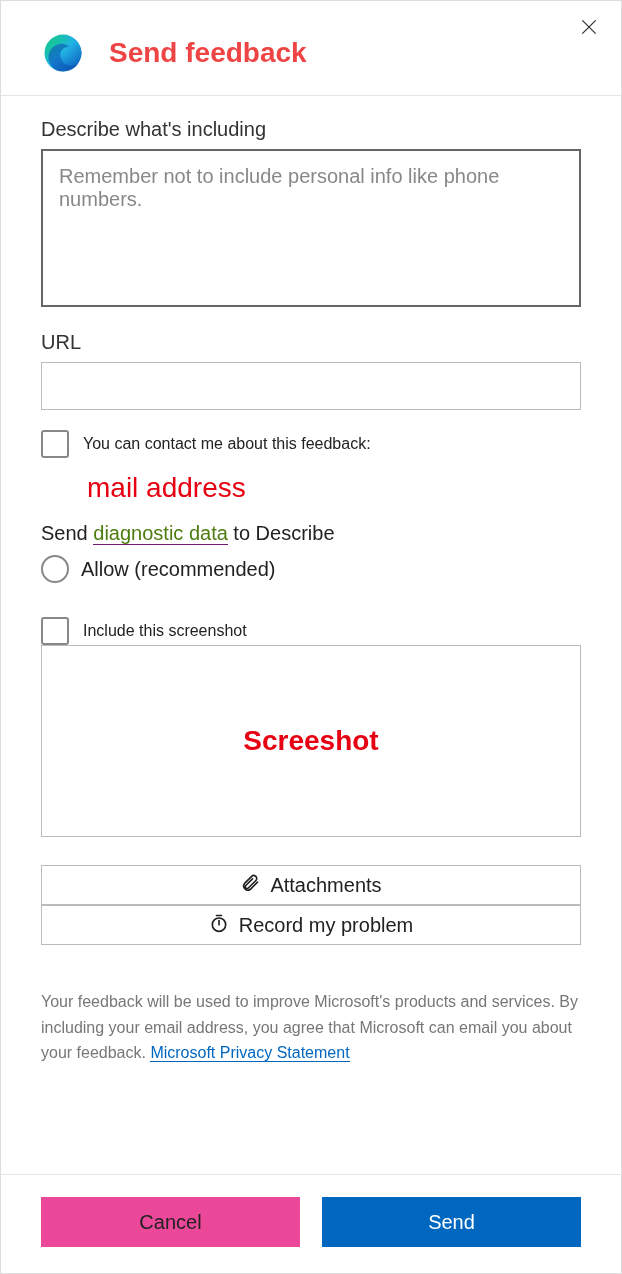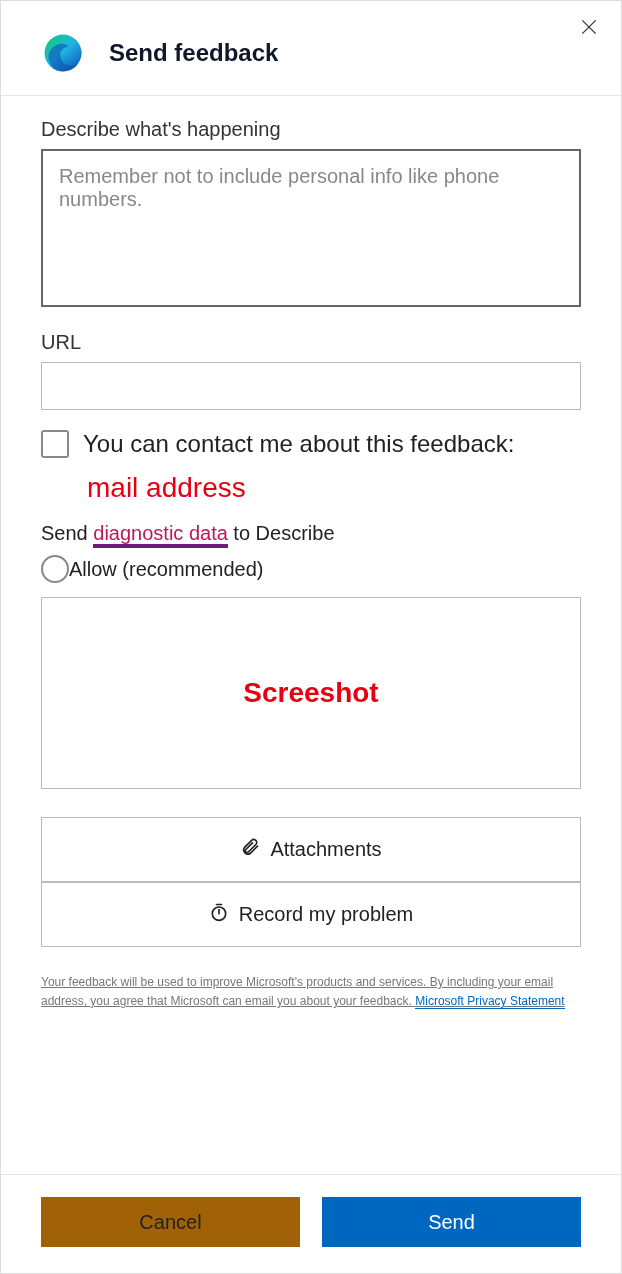--- a/index.html
+++ b/index.html
@@ -2,47 +2,47 @@
 <html><head>
 <meta charset="utf-8">
 <style>
   * { box-sizing: border-box; margin: 0; padding: 0; }
   html, body { width: 622px; height: 1274px; font-family: "Segoe UI", Arial, sans-serif; background: #fff; }
   .frame { width: 622px; height: 1274px; border: 1px solid #ddd; position: relative; display: flex; flex-direction: column; }
   .header { display: flex; align-items: center; padding: 30px 40px 20px 40px; position: relative; }
   .close { position: absolute; top: 16px; right: 22px; cursor: pointer; color: #444; }
   .close svg { width: 20px; height: 20px; stroke: #333; stroke-width: 1.5; }
   .logo { width: 44px; height: 44px; margin-right: 24px; }
-  .title { font-size: 24px; font-weight: 700; color: #0f172a; }
+  .title { font-size: 28px; font-weight: 700; color: #ef4444; }
   .divider { border-top: 1px solid #e5e5e5; width: 100%; }
   .body { padding: 22px 40px 0 40px; flex: 1; overflow: hidden; }
   .label { font-size: 20px; color: #333; margin-bottom: 8px; }
   .desc-box { width: 100%; height: 158px; border: 2px solid #666; padding: 14px 16px; font-size: 20px; color: #888; font-family: inherit; resize: none; outline: none; }
   .desc-box::placeholder { color: #888; }
   .url-box { width: 100%; height: 48px; border: 1px solid #bbb; padding: 0 12px; font-size: 18px; outline: none; }
   .section-gap { margin-top: 20px; }
   .row { display: flex; align-items: center; }
   .checkbox { width: 28px; height: 28px; border: 2px solid #888; border-radius: 3px; margin-right: 14px; flex-shrink:0; cursor:pointer; }
-  .chk-label { font-size: 24px; color: #222; }
+  .chk-label { font-size: 16px; color: #222; }
   .red-annot { color: #e60012; font-weight: 400; font-size: 28px; margin: 14px 0 18px 46px; }
   .diag-line { font-size: 20px; color:#222; margin-bottom: 10px; }
-  .diag-line a { color: #be185d; text-decoration: none; border-bottom: 4px solid #701a75; }
+  .diag-line a { color: #4d7c0f; text-decoration: none; border-bottom: 1px solid #701a75; }
   .radio-row { display:flex; gap: 48px; margin-top: 6px; align-items:center; }
-  .radio { display:flex; align-items:center; cursor:pointer; }
+  .radio { display:flex; align-items:center; gap: 12px; cursor:pointer; }
   .radio-circle { width: 28px; height: 28px; border: 2px solid #888; border-radius: 50%; }
   .radio-lbl { font-size: 20px; color:#222; }
-  .shot-box { width: 100%; height: 192px; border: 1px solid #bbb; margin-top: 14px; display:flex; align-items:center; justify-content:center; }
+  .shot-box { width: 100%; height: 192px; border: 1px solid #bbb; display:flex; align-items:center; justify-content:center; }
   .shot-text { color:#e60012; font-weight:700; font-size:28px; }
-  .action-btn { width:100%; height: 65px; border:1px solid #bbb; background:#fff; display:flex; align-items:center; justify-content:center; gap:10px; cursor:pointer; font-size:20px; color:#222; }
+  .action-btn { width:100%; height: 40px; border:1px solid #bbb; background:#fff; display:flex; align-items:center; justify-content:center; gap:10px; cursor:pointer; font-size:20px; color:#222; }
   .action-btn + .action-btn { }
-  .disclaimer { font-size: 12px; color:#777; margin-top: 26px; line-height: 1.6; text-decoration: underline; }
+  .disclaimer { font-size: 16px; color:#777; margin-top: 44px; line-height: 1.6; }
   .disclaimer a { color:#0067c0; text-decoration:none; border-bottom:1px solid #0067c0; }
   .footer { border-top:1px solid #e5e5e5; padding: 22px 40px 26px 40px; display:flex; gap: 22px; }
   .btn { flex:1; height: 50px; display:flex; align-items:center; justify-content:center; font-size:20px; cursor:pointer; border:none; }
-  .btn-cancel { background:#a16207; color:#222; }
+  .btn-cancel { background:#ec4899; color:#222; }
   .btn-send { background:#0067c0; color:#fff; }
   .icon-sm svg { width:20px; height:20px; }
 </style>
 </head>
 <body>
 
 <div class="frame">
 
   <div class="close">
     <svg viewBox="0 0 24 24">
@@ -66,21 +66,21 @@
       <path d="M50 92 C28 92 12 76 12 54 C12 34 28 16 52 16 C80 16 92 34 92 50 C92 62 84 68 74 68 C60 68 58 58 46 58 C34 58 26 68 28 80 C34 88 42 92 50 92 Z" fill="url(#g1)"></path>
       <path d="M50 92 C64 92 78 86 84 74 C80 78 72 80 64 78 C50 76 44 64 44 54 C44 44 52 36 64 36 C58 30 48 28 40 30 C24 34 14 50 18 68 C22 82 36 92 50 92 Z" fill="#0a4db3" fill-opacity="0.55"></path>
     </svg>
     <div class="title">Send feedback</div>
   </div>
 
   <div class="divider"></div>
 
   <div class="body">
 
-    <div class="label">Describe what's happening</div>
+    <div class="label">Describe what's including</div>
     <textarea class="desc-box" placeholder="Remember not to include personal info like phone numbers." style=""></textarea>
 
     <div class="label section-gap">URL</div>
     <input class="url-box" type="text" value="" style="">
 
     <div class="row section-gap">
       <div class="checkbox"></div>
       <div class="chk-label">You can contact me about this feedback:</div>
     </div>
     <div class="red-annot">mail address</div>
@@ -88,20 +88,24 @@
     <div class="diag-line">
       <span>Send </span><a href="#">diagnostic data</a><span> to Describe</span>
     </div>
     <div class="radio-row">
       <div class="radio">
         <div class="radio-circle"></div>
         <div class="radio-lbl">Allow (recommended)</div>
       </div>
     </div>
 
+    <div class="row section-gap" style="margin-top:34px">
+      <div class="checkbox"></div>
+      <div class="chk-label">Include this screenshot</div>
+    </div>
     <div class="shot-box">
       <div class="shot-text">Screeshot</div>
     </div>
 
     <div style="height:28px"></div>
 
     <button class="action-btn">
       <span class="icon-sm">
         <svg viewBox="0 0 24 24" fill="none" stroke="#222" stroke-width="2" stroke-linecap="round">
             <path d="M21 11l-8.5 8.5a5 5 0 01-7-7L14 4a3.5 3.5 0 015 5l-9 9a2 2 0 01-3-3l8-8"></path>

